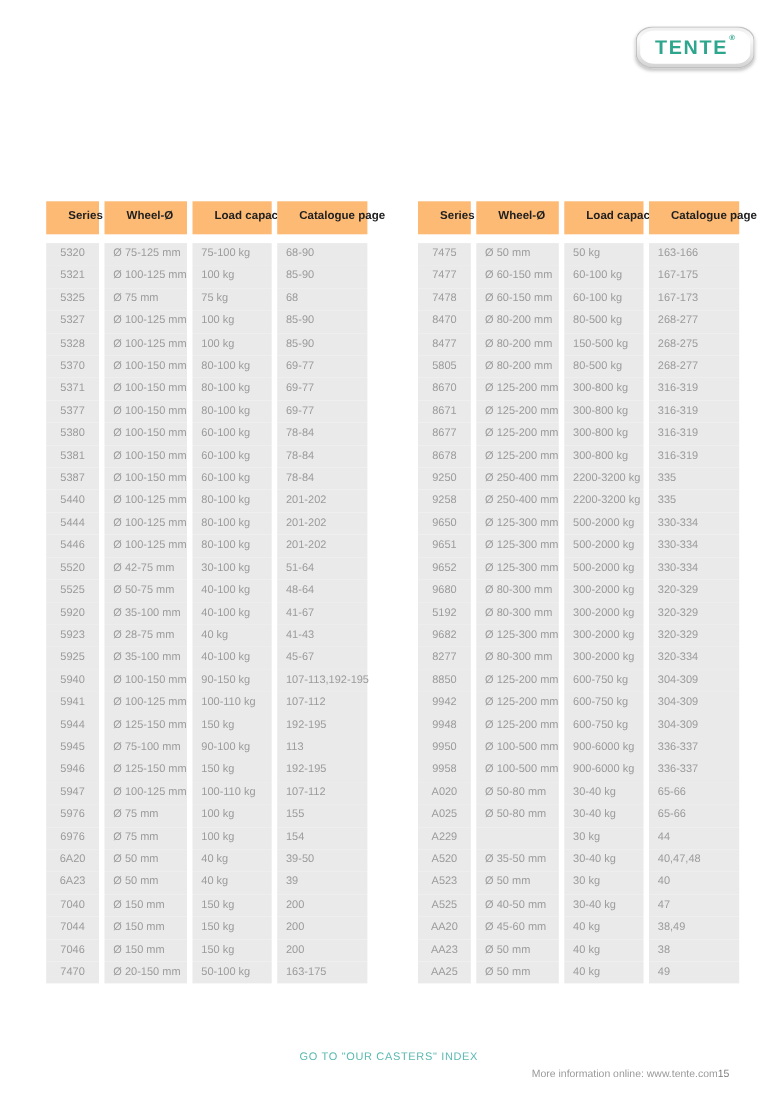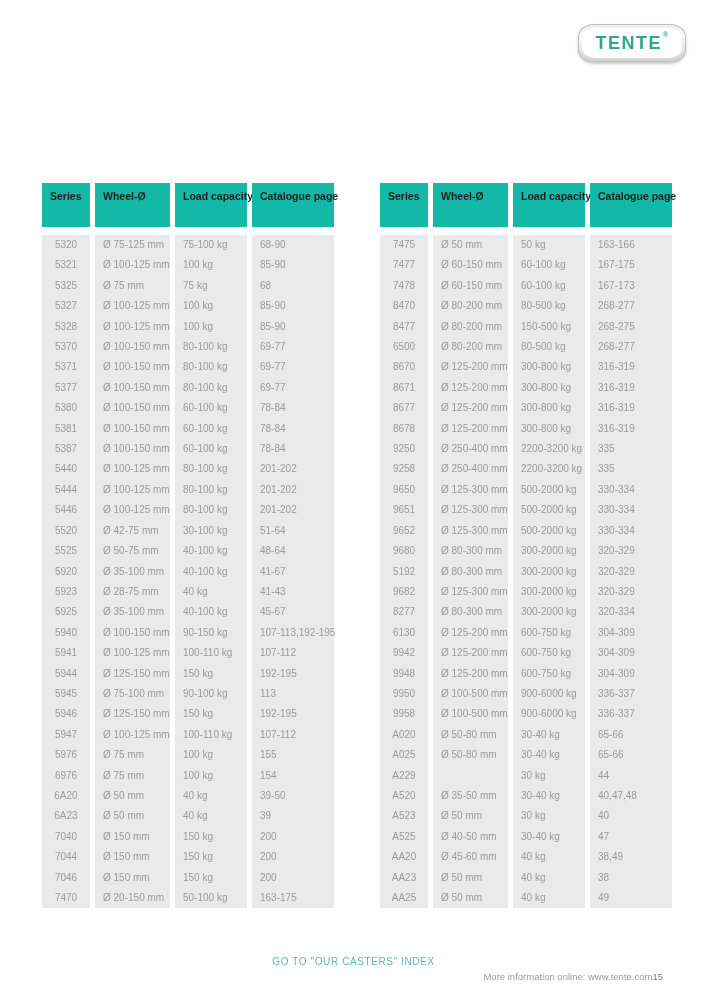--- a/index.html
+++ b/index.html
@@ -53,27 +53,27 @@
   .series-table.left  { left: 42px; }
   .series-table.right { left: 380px; }
 
   .thead, .tbody {
     display: grid;
     grid-template-columns: 48px 75px 72px 82px;
     column-gap: 5px;
   }
   .thead { margin-bottom: 8px; }
   .hcell {
-    background: #14b8a6;
-    height: 44px;
+    background: #fdba74;
+    height: 30px;
     line-height: 26px;
     font-size: 10.5px;
     font-weight: bold;
     color: #1f1f1f;
-    padding-left: 8px;
+    padding-left: 20px;
     white-space: nowrap;
   }
   .tbody { grid-auto-rows: 20.42px; border-radius: 15px; }
   .cell {
     background: #eaeaea;
     font-size: 10px;
     color: #9b9b9b;
     line-height: 20.42px;
     padding-left: 8px;
     white-space: nowrap;
@@ -280,21 +280,21 @@
           <div class="cell c2">60-100 kg</div>
           <div class="cell c3">167-173</div>
           <div class="cell c0">8470</div>
           <div class="cell c1">Ø 80-200 mm</div>
           <div class="cell c2">80-500 kg</div>
           <div class="cell c3">268-277</div>
           <div class="cell c0">8477</div>
           <div class="cell c1">Ø 80-200 mm</div>
           <div class="cell c2">150-500 kg</div>
           <div class="cell c3">268-275</div>
-          <div class="cell c0">6500</div>
+          <div class="cell c0">5805</div>
           <div class="cell c1">Ø 80-200 mm</div>
           <div class="cell c2">80-500 kg</div>
           <div class="cell c3">268-277</div>
           <div class="cell c0">8670</div>
           <div class="cell c1">Ø 125-200 mm</div>
           <div class="cell c2">300-800 kg</div>
           <div class="cell c3">316-319</div>
           <div class="cell c0">8671</div>
           <div class="cell c1">Ø 125-200 mm</div>
           <div class="cell c2">300-800 kg</div>
@@ -336,21 +336,21 @@
           <div class="cell c2">300-2000 kg</div>
           <div class="cell c3">320-329</div>
           <div class="cell c0">9682</div>
           <div class="cell c1">Ø 125-300 mm</div>
           <div class="cell c2">300-2000 kg</div>
           <div class="cell c3">320-329</div>
           <div class="cell c0">8277</div>
           <div class="cell c1">Ø 80-300 mm</div>
           <div class="cell c2">300-2000 kg</div>
           <div class="cell c3">320-334</div>
-          <div class="cell c0">6130</div>
+          <div class="cell c0">8850</div>
           <div class="cell c1">Ø 125-200 mm</div>
           <div class="cell c2">600-750 kg</div>
           <div class="cell c3">304-309</div>
           <div class="cell c0">9942</div>
           <div class="cell c1">Ø 125-200 mm</div>
           <div class="cell c2">600-750 kg</div>
           <div class="cell c3">304-309</div>
           <div class="cell c0">9948</div>
           <div class="cell c1">Ø 125-200 mm</div>
           <div class="cell c2">600-750 kg</div>

